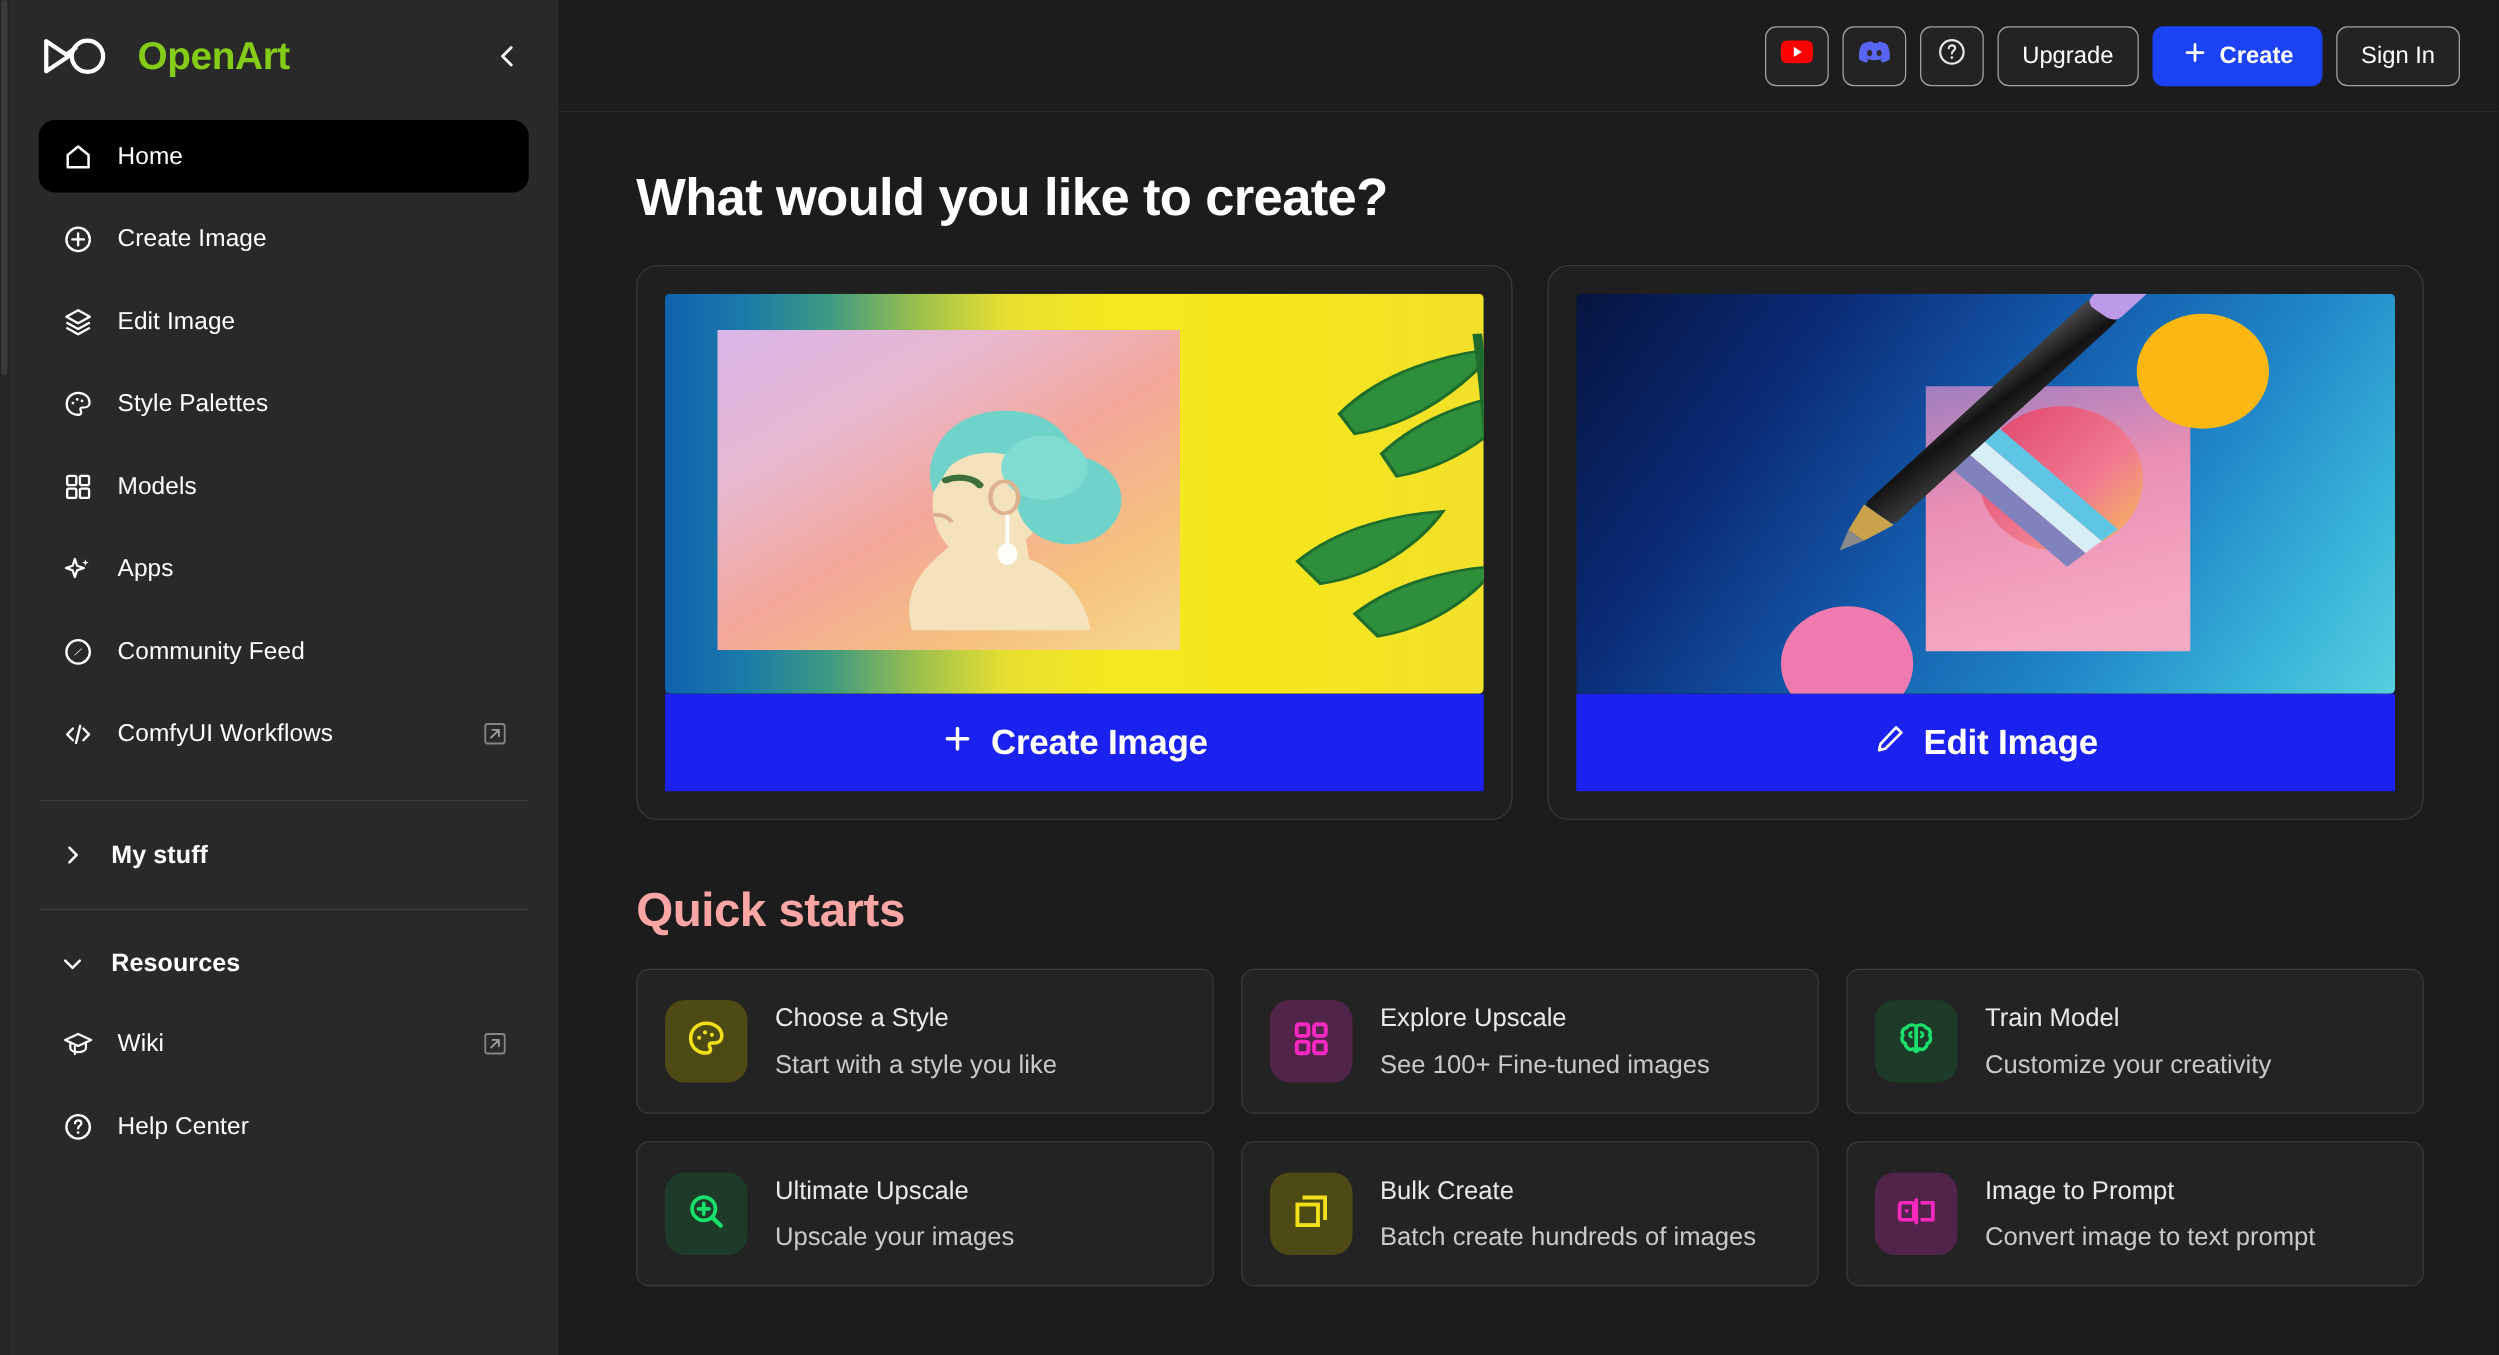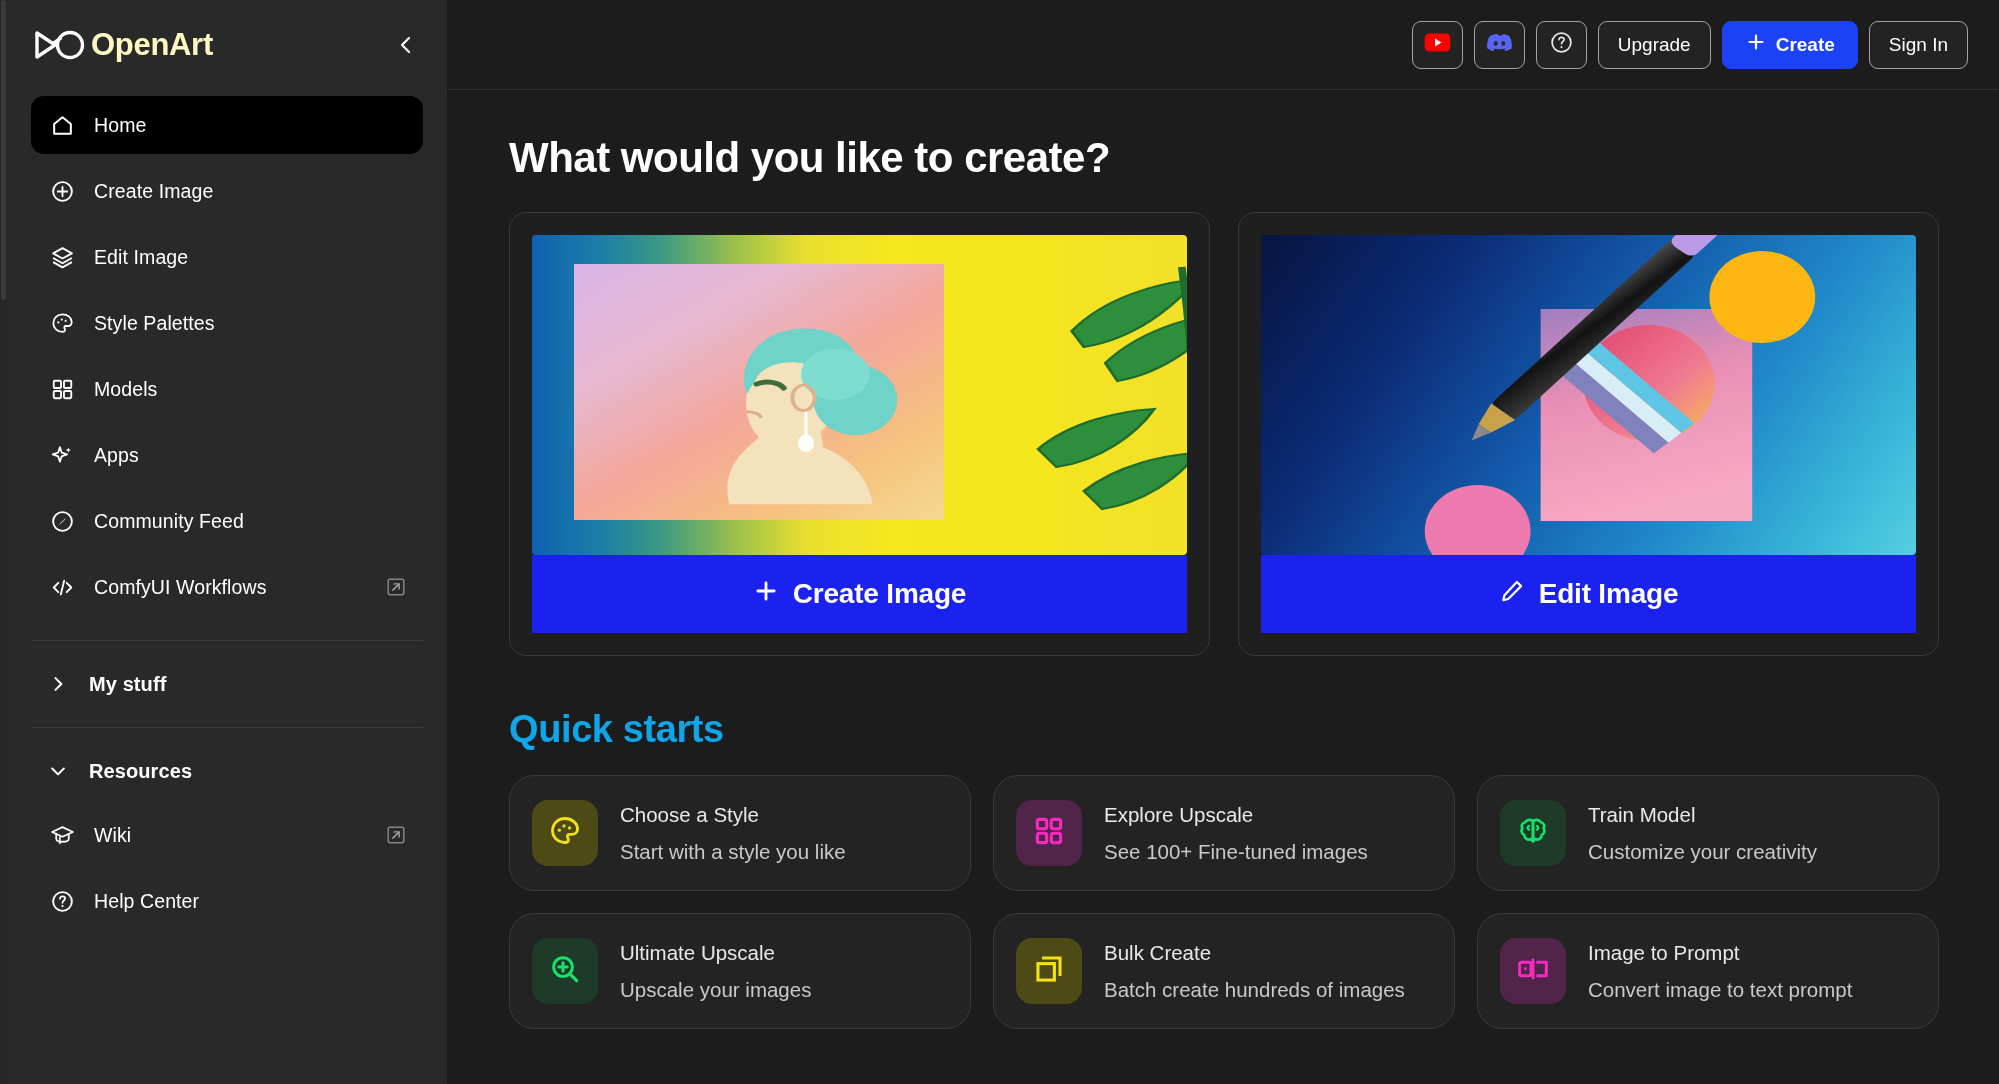--- a/index.html
+++ b/index.html
@@ -30,22 +30,22 @@
     display: flex; flex-direction: column;
     position: relative;
   }
   .brand {
     height: 90px; flex: none;
     display: flex; align-items: center;
     padding: 0 24px 0 26px;
   }
   .brand-logo { width: 54px; height: 34px; flex: none; }
   .brand-name {
-    font-size: 31px; font-weight: 700; color: #fef9c3;
-    letter-spacing: -0.3px; margin-left: 4px;
+    font-size: 31px; font-weight: 700; color: #84cc16;
+    letter-spacing: -0.3px; margin-left: 23px;
   }
   .collapse-btn {
     margin-left: auto; width: 34px; height: 34px;
     display: flex; align-items: center; justify-content: center;
     cursor: pointer;
   }
 
   .nav { padding: 6px 24px 0 24px; }
   .nav-item {
     display: flex; align-items: center;
@@ -120,27 +120,27 @@
   }
   .hero-cta {
     height: 78px; background: #1b22f0;
     display: flex; align-items: center; justify-content: center;
     gap: 14px; color: #ffffff;
     font-size: 28px; font-weight: 700; cursor: pointer;
     letter-spacing: -0.2px;
   }
 
   .section-title {
-    font-size: 38px; font-weight: 700; color: #0ea5e9;
+    font-size: 38px; font-weight: 700; color: #fca5a5;
     letter-spacing: -0.4px; margin: 52px 0 24px 0;
   }
 
   .qs-grid { display: grid; grid-template-columns: repeat(3, 1fr); gap: 22px; }
   .qs-card {
-    border: 1px solid #3a3a3a; border-radius: 25px;
+    border: 1px solid #3a3a3a; border-radius: 10px;
     background: #232323; height: 116px;
     display: flex; align-items: center; padding: 0 22px;
     cursor: pointer;
   }
   .qs-tile {
     width: 66px; height: 66px; border-radius: 16px;
     flex: none; margin-right: 22px;
     display: flex; align-items: center; justify-content: center;
   }
   .qs-text { min-width: 0; }

